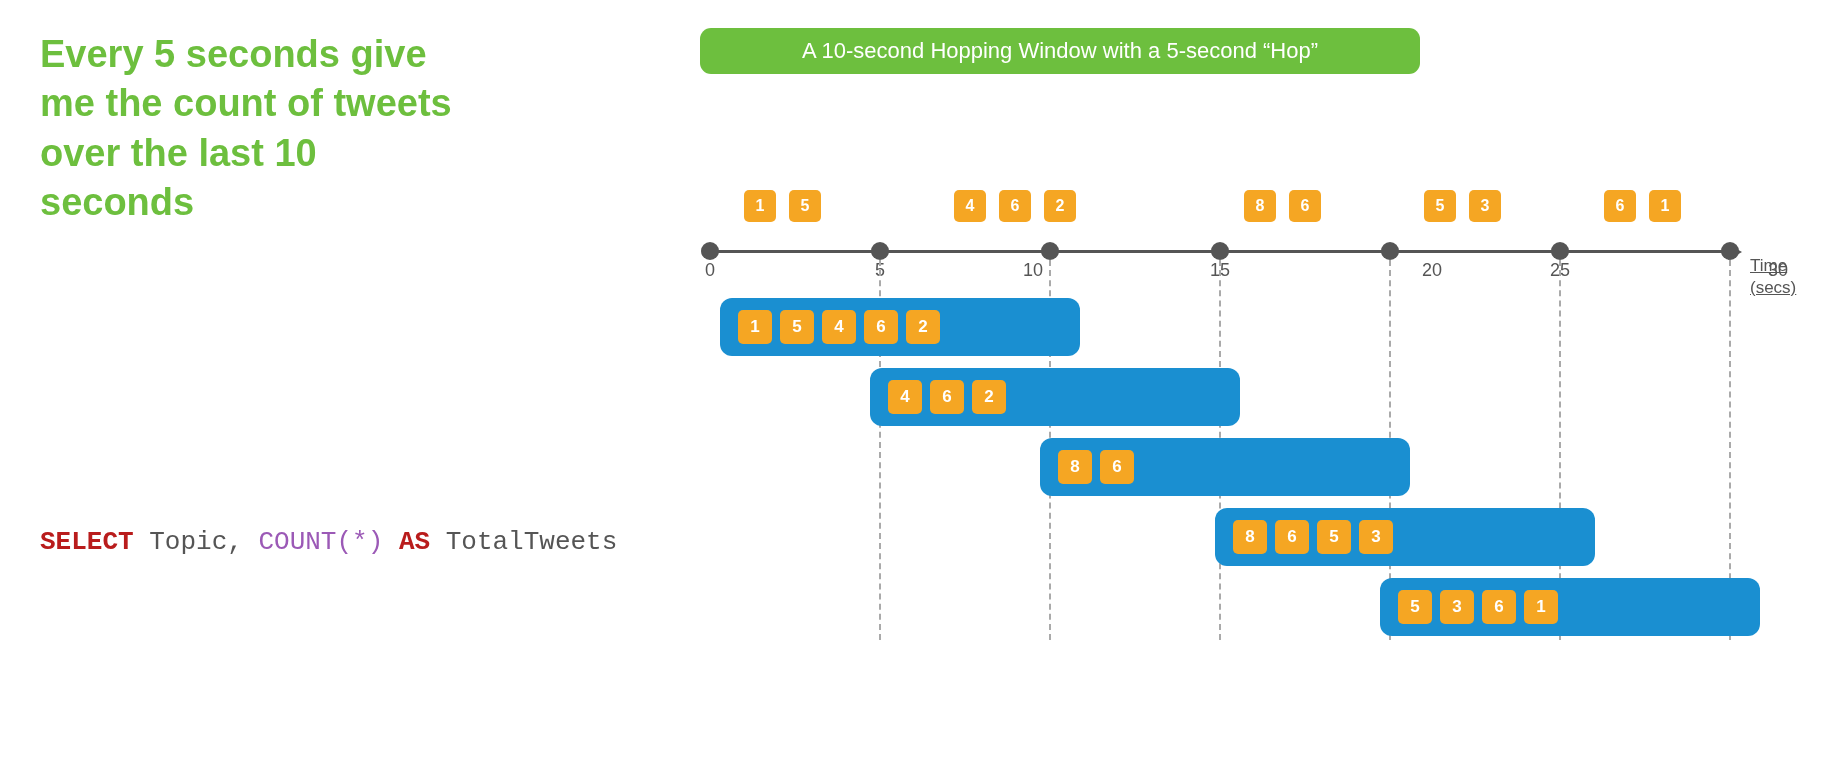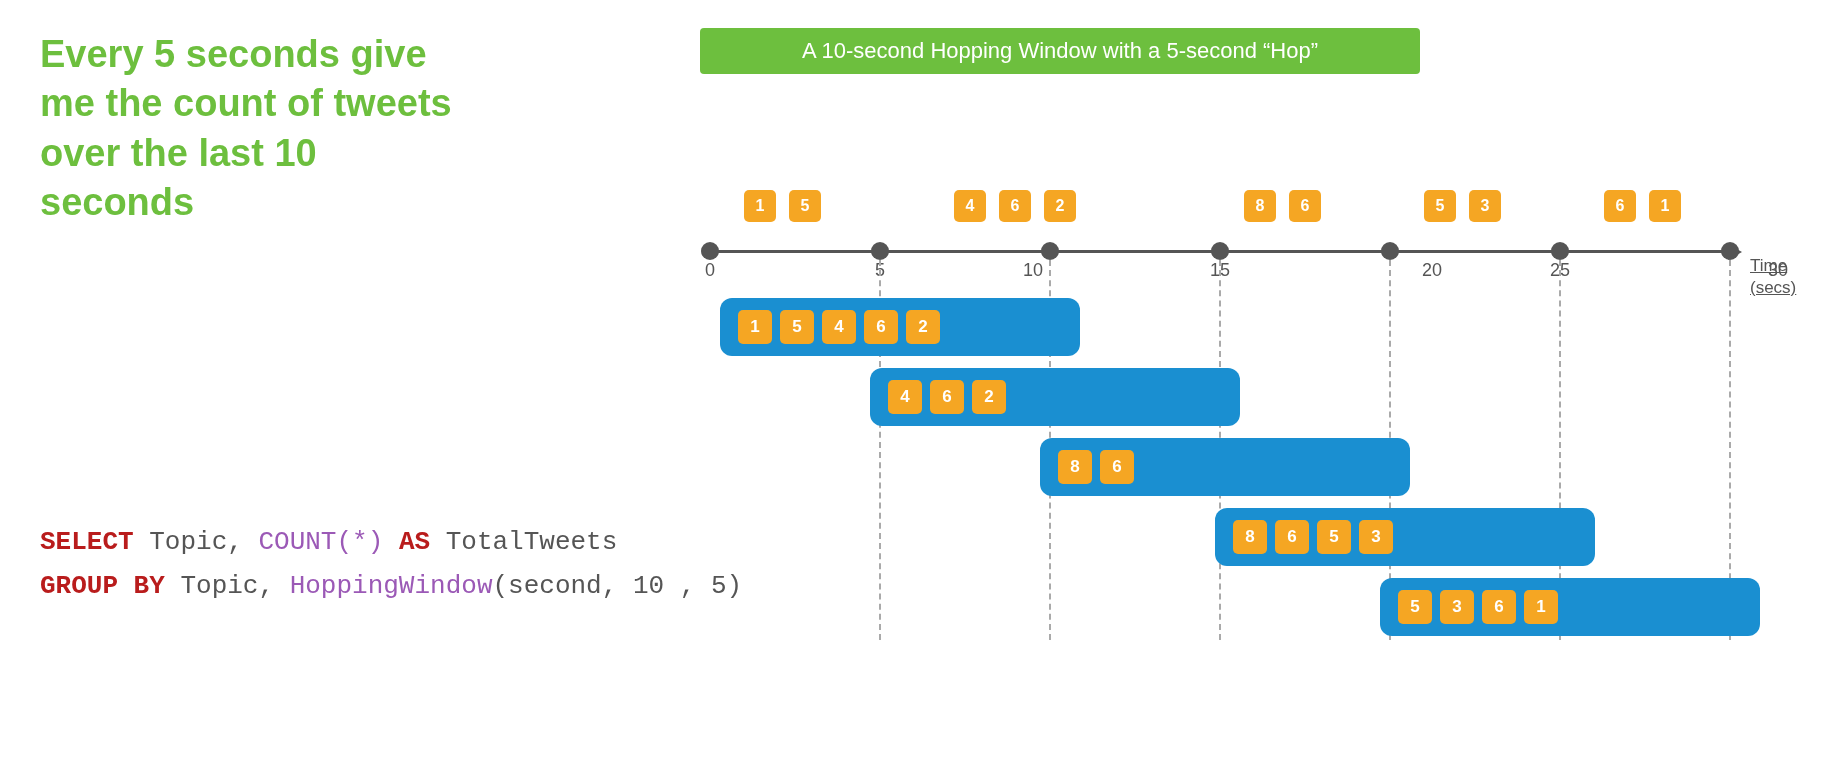--- a/index.html
+++ b/index.html
@@ -41,21 +41,21 @@
     .title-banner {
       position: absolute;
       left: 700px;
       top: 28px;
       width: 720px;
       background: #6dbf3e;
       color: white;
       text-align: center;
       font-size: 22px;
       padding: 10px 20px;
-      border-radius: 4px;
+      border-radius: 11px;
     }
 
     
     .timeline-area {
       position: absolute;
       left: 660px;
       top: 90px;
       width: 1140px;
       height: 640px;
     }
@@ -160,23 +160,20 @@
   </style>
 </head>
 <body>
 
 <div class="left-description">Every 5 seconds give me the count of tweets over the last 10 seconds</div>
 
 <div class="sql-block">
   <div>
     <span class="kw-blue">SELECT</span><span class="kw-dark"> Topic, </span><span class="kw-purple">COUNT(*)</span><span class="kw-blue"> AS</span><span class="kw-dark"> TotalTweets</span>
   </div>
-  <div>
-    <span class="kw-blue">GROUP</span><span class="kw-blue"> BY</span><span class="kw-dark"> Topic, </span><span class="kw-purple">HoppingWindow</span><span class="kw-dark">(second, 10 , 5)</span>
-  </div>
 </div>
 
 <div class="title-banner">A 10-second Hopping Window with a 5-second “Hop”</div>
 
 <div class="timeline-area">
 
   <div class="timeline-axis"></div>
 
   <div class="timeline-dot" style="left:50px;"></div>
   <div class="timeline-dot" style="left:220px;"></div>

